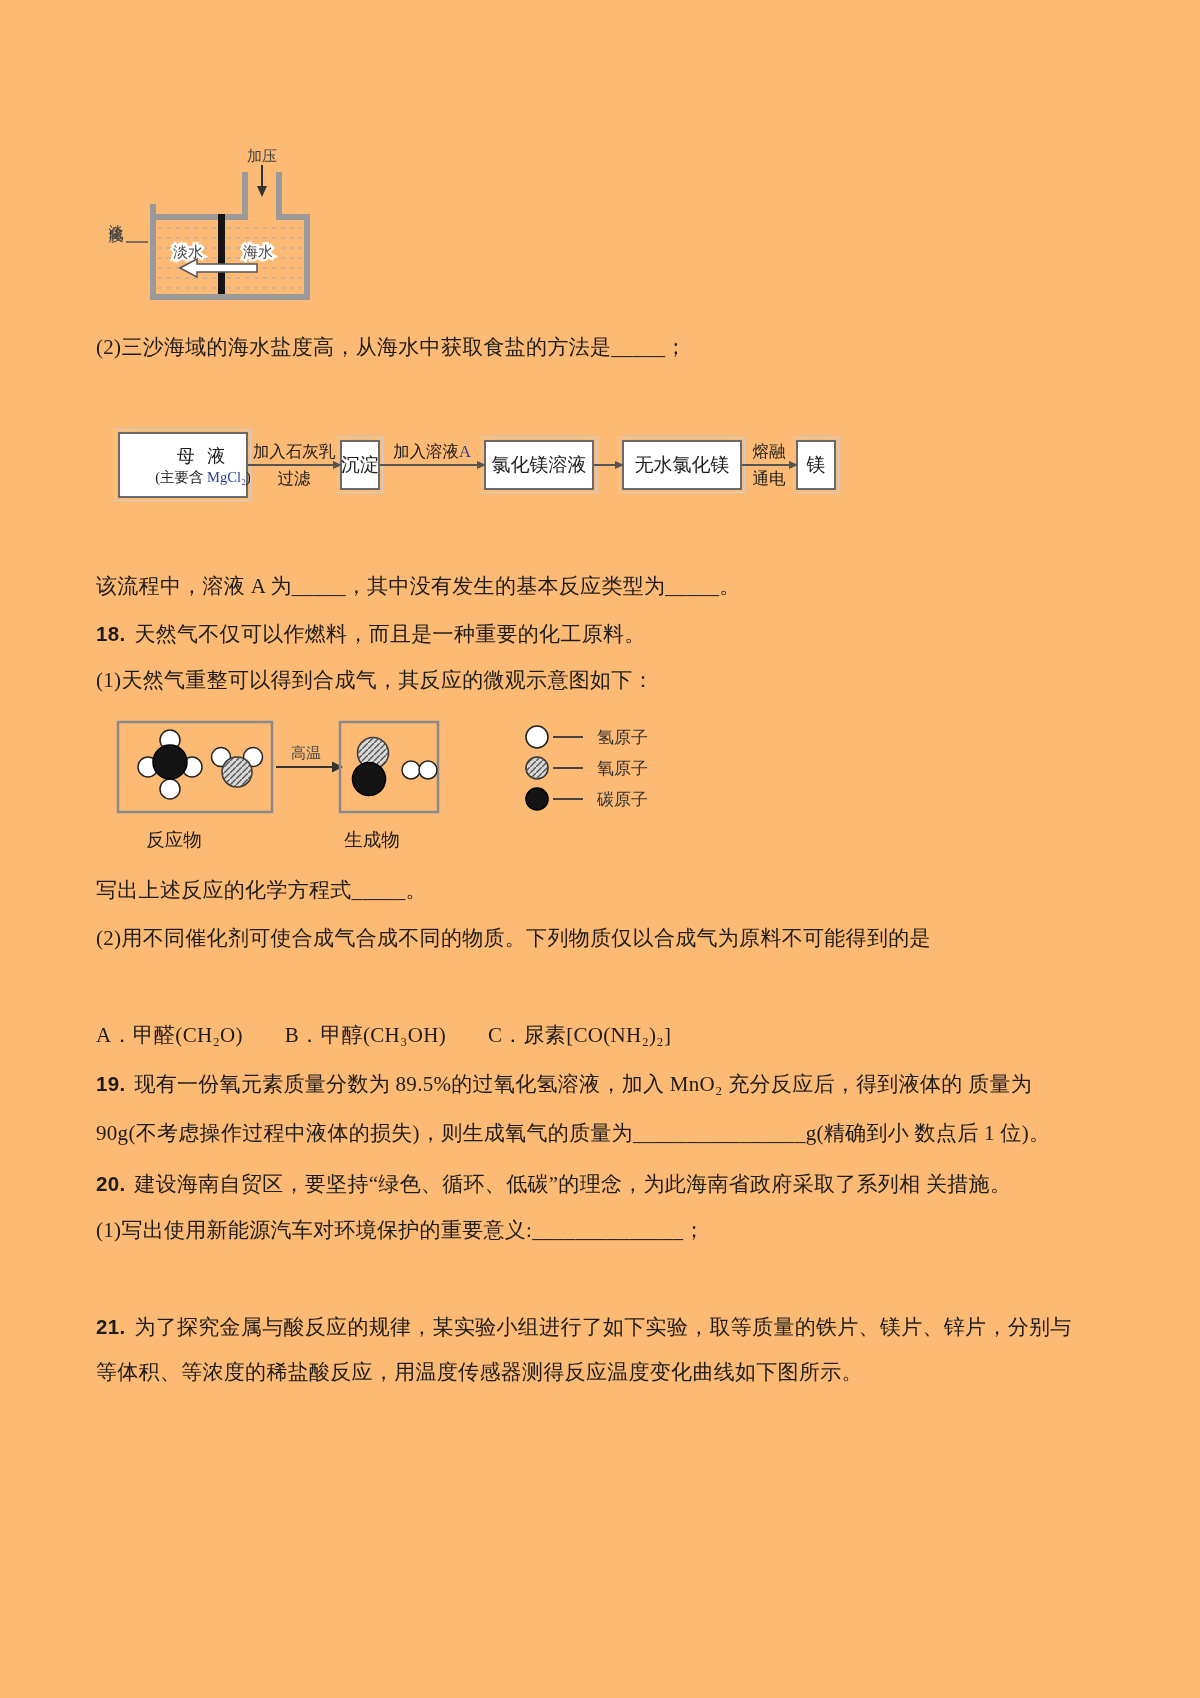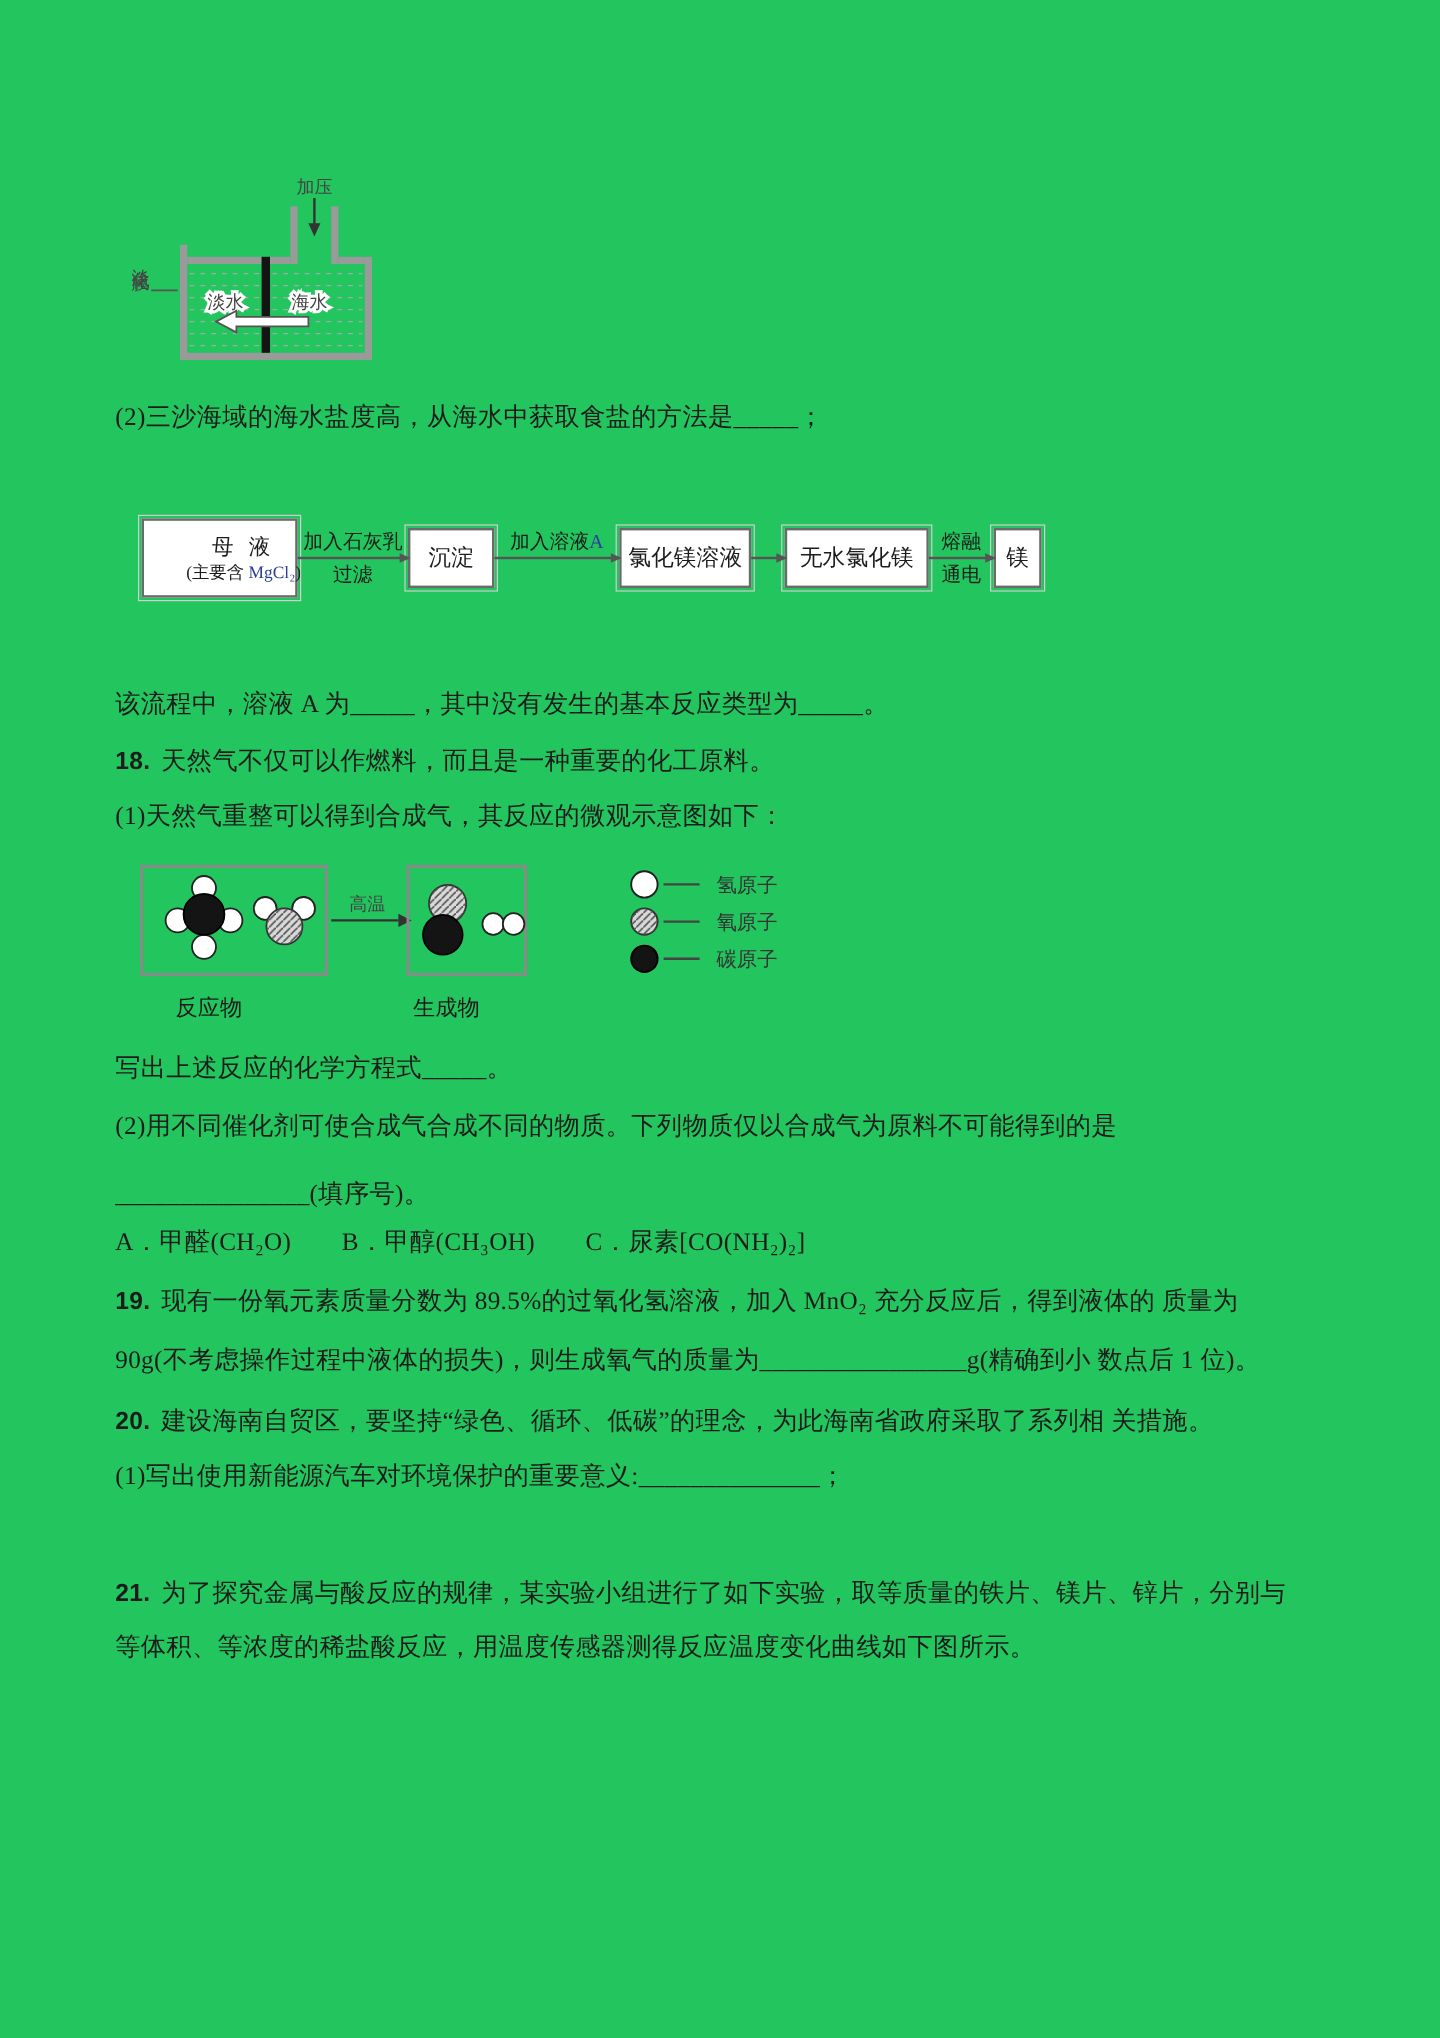--- a/index.html
+++ b/index.html
@@ -1,16 +1,16 @@
 <!DOCTYPE html>
 <html><head>
 <meta charset="utf-8">
 <style>
   html,body{margin:0;padding:0;background:#e8e8e8;}
-  .page{position:relative;width:1200px;height:1698px;background:#22c55e;margin:0 auto;overflow:hidden;
+  .page{position:relative;width:1200px;height:1698px;background:#fdba74;margin:0 auto;overflow:hidden;
         font-family:"Liberation Serif","DejaVu Serif",serif;color:#1c1c1c;}
   .ln{position:absolute;left:96px;width:1014px;font-size:21px;line-height:1.4;letter-spacing:.3px;}
   .qn{font-family:Liberation Sans, sans-serif;font-weight:700;font-size:20.5px;margin-right:9px;}
   .blu{color:#2e3d96;}
   
   .fc{position:absolute;left:118px;top:432px;display:flex;align-items:center;}
   .fc-box{border:2px solid #6a6a6a;outline:1px solid #cfcfcf;outline-offset:2px;background:#fff;
           display:flex;flex-direction:column;justify-content:center;align-items:center;text-align:center;
           font-size:19px;box-sizing:border-box;padding-left:40px;}
   .fc-box.b1{width:130px;height:66px;}
@@ -90,21 +90,21 @@
   <div class="fc">
     <div class="fc-box b1">
       <div class="l1">母 液</div>
       <div class="l2"><span>(主要含 </span><span class="blu">MgCl₂</span><span>)</span></div>
     </div>
     <div class="fc-arr" style="width:92px">
       <div class="t">加入石灰乳</div>
       <div class="fc-line"></div>
       <div class="b">过滤</div>
     </div>
-    <div class="fc-box s" style="width:72px">沉淀</div>
+    <div class="fc-box s" style="width:40px">沉淀</div>
     <div class="fc-arr" style="width:104px">
       <div class="t"><span>加入溶液</span><span class="blu">A</span></div>
       <div class="fc-line"></div>
       <div class="b"></div>
     </div>
     <div class="fc-box s" style="width:110px">氯化镁溶液</div>
     <div class="fc-arr" style="width:28px">
       <div class="t"></div>
       <div class="fc-line"></div>
       <div class="b"></div>
@@ -184,21 +184,20 @@
     </g>
     <g>
       <circle cx="427" cy="86" r="11" fill="#141414" stroke="#000" stroke-width="1.6"></circle>
       <line x1="443" y1="86" x2="473" y2="86" stroke="#444" stroke-width="2"></line>
       <text class="lg" x="487" y="92">碳原子</text>
     </g>
   </svg>
 
   <div class="ln" style="top:876px">写出上述反应的化学方程式_____。</div>
   <div class="ln" style="top:924px">(2)用不同催化剂可使合成气合成不同的物质。下列物质仅以合成气为原料不可能得到的是</div>
-  <div class="ln" style="top:981px">_______________(填序号)。</div>
   <div class="ln" style="top:1021px">
     <span style="margin-right:42px">A．甲醛(CH₂O)</span><span style="margin-right:42px">B．甲醇(CH₃OH)</span><span>C．尿素[CO(NH₂)₂]</span>
   </div>
 
   <div class="ln" style="top:1070px">
     <span class="qn">19.</span><span>现有一份氧元素质量分数为 89.5%的过氧化氢溶液，加入 MnO₂ 充分反应后，得到液体的 质量为</span>
   </div>
   <div class="ln" style="top:1119px">90g(不考虑操作过程中液体的损失)，则生成氧气的质量为________________g(精确到小 数点后 1 位)。</div>
 
   <div class="ln" style="top:1170px">

